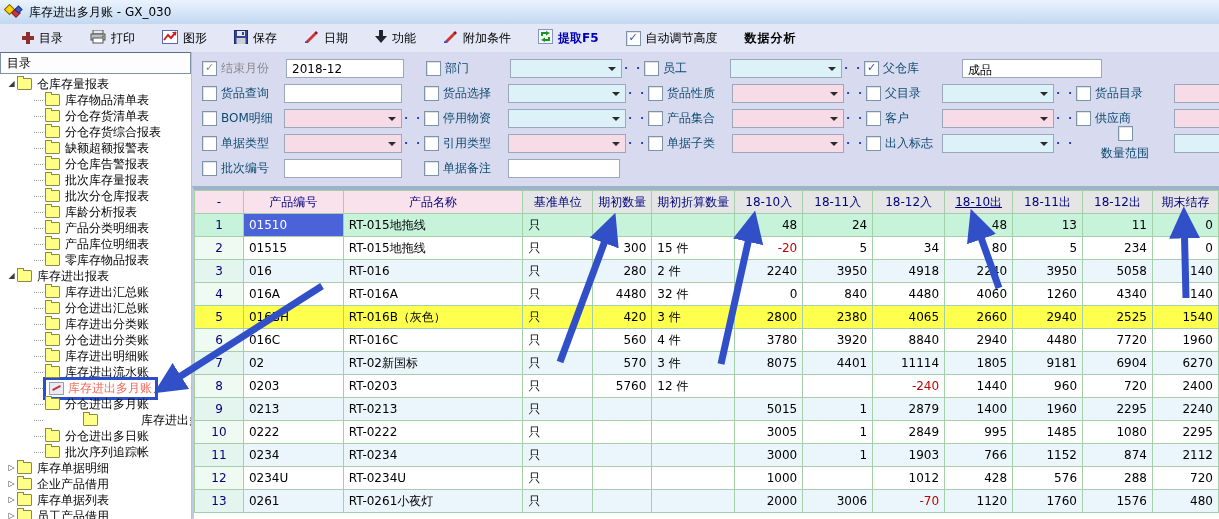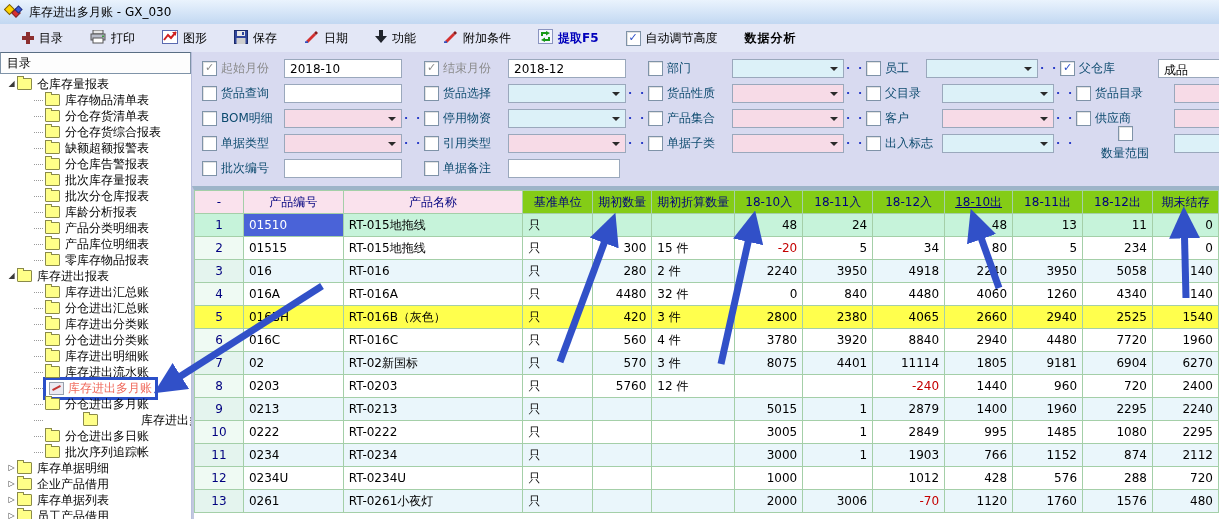--- a/index.html
+++ b/index.html
@@ -49,21 +49,21 @@
   .f-field.tint-pink{background:#f7dbe7;}
   .f-field.tint-cyan{background:#dcf1f8;}
   .dots{width:22px;flex:none;color:#2a3cc8;font-weight:bold;letter-spacing:2px;text-align:center;font-size:11px;}
 
   
   .gridwrap{position:absolute;top:186px;left:192px;right:0;bottom:0;background:#fff;border-top:4px solid #9db4c8;border-left:2px solid #c2c8e0;overflow:hidden;}
   table{border-collapse:collapse;table-layout:fixed;}
   th,td{border:1px solid #a4cfa8;height:23px;box-sizing:border-box;padding:0 5px;overflow:hidden;white-space:nowrap;font-size:12px;font-weight:normal;}
   th{color:#00007f;text-align:center;}
   th.hpink{background:#fae2ed;}
-  th.hmint{background:#84cc16;}
+  th.hmint{background:#e5e5e5;}
   th.usort{text-decoration:underline;}
   td{background:#fff;color:#000;}
   tr.odd td{background:#eaf6fb;}
   tr.current td{background:#c6f3da;}
   tr.marked td{background:#ffff4d;}
   td.rownum{color:#00007f;text-align:center;background:#effaf3;}
   tr.odd td.rownum{background:#e4f4ee;}
   tr.current td.rownum{background:#c6f3da;}
   tr.marked td.rownum{background:#ffff4d;}
   td.selcell{background:#4a63d8 !important;color:#fff;}
@@ -304,45 +304,37 @@
           <span class="expander">▷</span>
           <span class="folder"></span>
           <span class="tlabel">员工产品借用</span>
         </div>
       </div>
   </div>
 
   <div class="filters" id="filters">
       <div class="f-row">
         <div class="f-group">
-          <div class="f-zone" style="width: 82px;">
-            <span class="checkbox checked disabled"></span>
-            <span class="f-label disabled">起始月份</span>
-          </div>
-          <div class="f-field" style="width: 118px;">2018-10</div>
-          <span class="dots"></span>
-        </div>
-        <div class="f-group">
           <div class="f-zone" style="width: 84px;">
             <span class="checkbox checked disabled"></span>
             <span class="f-label disabled">结束月份</span>
           </div>
           <div class="f-field" style="width: 118px;">2018-12</div>
           <span class="dots"></span>
         </div>
         <div class="f-group">
           <div class="f-zone" style="width: 84px;">
             <span class="checkbox"></span>
             <span class="f-label">部门</span>
           </div>
           <div class="f-field dd tint-cyan" style="width: 112px;"></div>
           <span class="dots">· ·</span>
         </div>
         <div class="f-group">
-          <div class="f-zone" style="width: 60px;">
+          <div class="f-zone" style="width: 86px;">
             <span class="checkbox"></span>
             <span class="f-label">员工</span>
           </div>
           <div class="f-field dd tint-cyan" style="width: 112px;"></div>
           <span class="dots">· ·</span>
         </div>
         <div class="f-group">
           <div class="f-zone" style="width: 98px;">
             <span class="checkbox checked"></span>
             <span class="f-label">父仓库</span>

